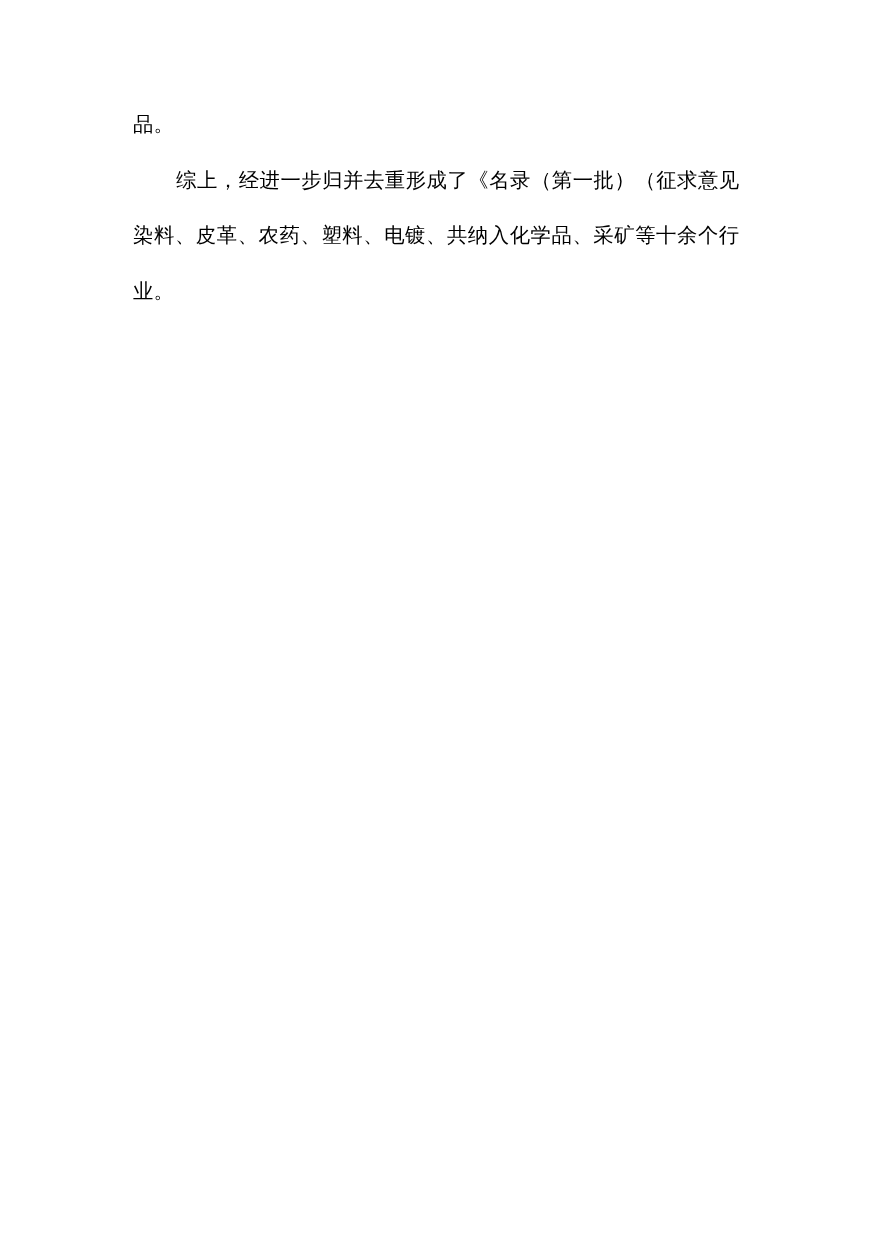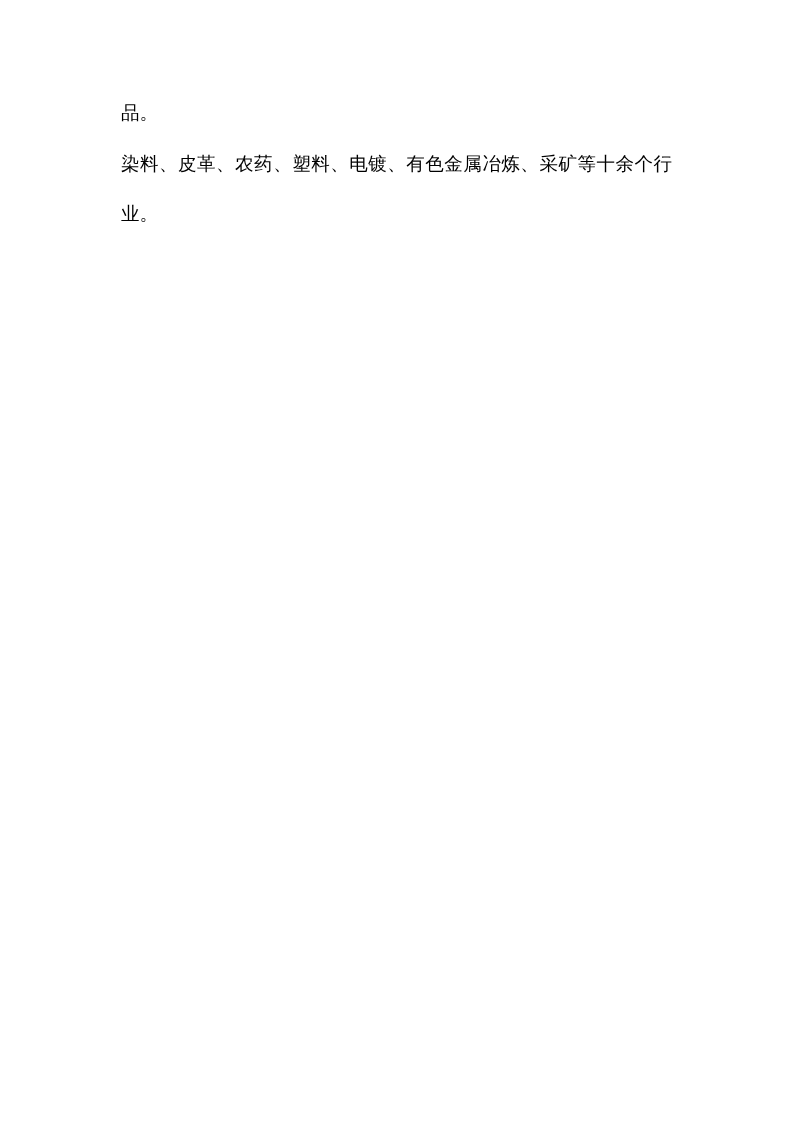--- a/index.html
+++ b/index.html
@@ -39,16 +39,17 @@
   .line.indent {
     text-indent: 39px;
   }
 </style>
 </head>
 <body>
 
 <div class="page">
   <div class="text-block">
     <div class="line">品。</div>
-    <div class="line justify">染料、皮革、农药、塑料、电镀、有色金属冶炼、采矿等十余个行</div>
+    <div class="line justify indent">综上，经进一步归并去重形成了《名录（第一批）（征求意见</div>
+    <div class="line justify">染料、皮革、农药、塑料、电镀、共纳入化学品、采矿等十余个行</div>
     <div class="line">业。</div>
   </div>
 </div>
 
 </body></html>

